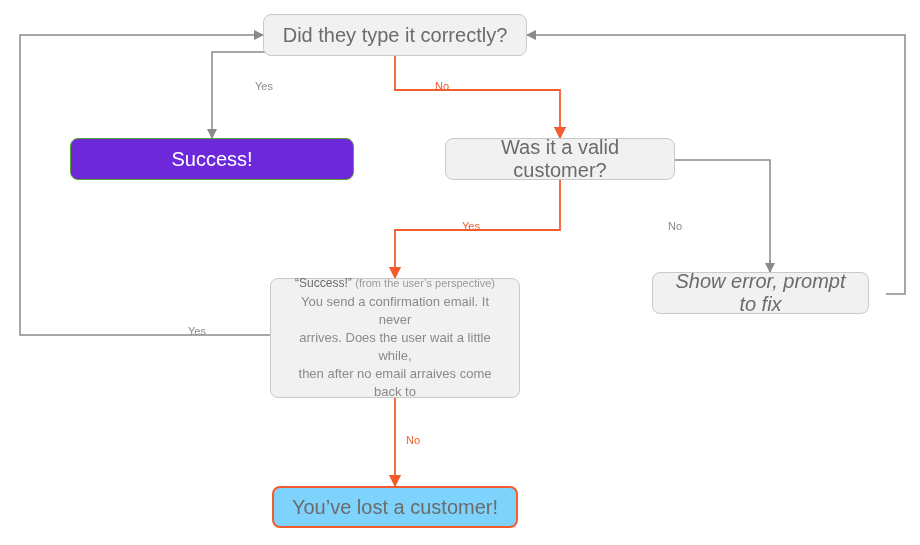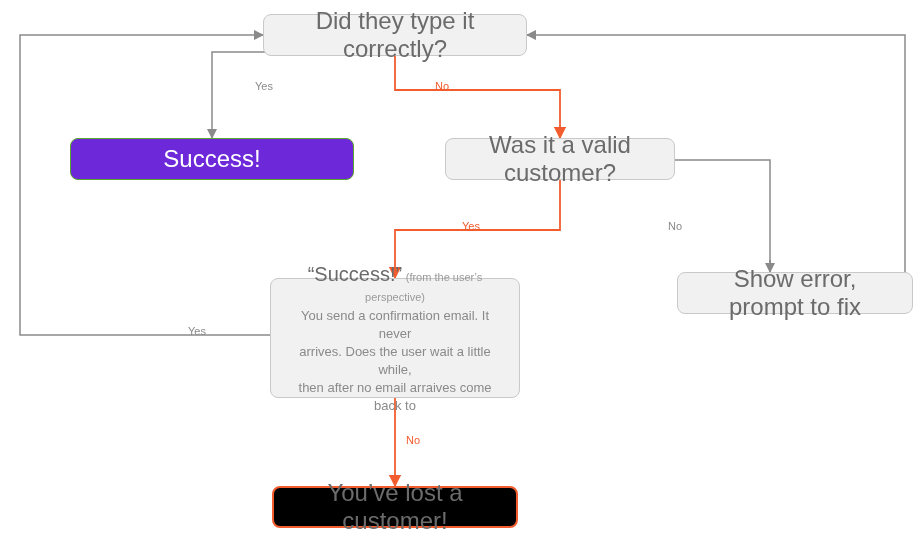--- a/index.html
+++ b/index.html
@@ -1,26 +1,26 @@
 <!DOCTYPE html>
 <html><head>
 <meta charset="utf-8">
 <style>
   html,body{margin:0;padding:0;width:920px;height:545px;background:#fff;font-family:"Segoe UI",Arial,sans-serif;color:#6b6b6b;}
   .stage{position:relative;width:920px;height:545px;}
   svg.edges{position:absolute;left:0;top:0;width:920px;height:545px;pointer-events:none;}
   .node{position:absolute;box-sizing:border-box;border:1px solid #c9c9c9;background:#f1f1f1;border-radius:8px;
         display:flex;align-items:center;justify-content:center;text-align:center;padding:10px 16px;}
-  .node .txt{font-size:24px;color:#6b6b6b;text-align:center;}
+  .node .txt{font-size:20px;color:#6b6b6b;text-align:center;}
   .success{background:#6d28d9;border-color:#58a82d;}
   .success .txt{color:#fff;}
-  .lost{border:2px solid #f25c2e;background:#000000;}
+  .lost{border:2px solid #f25c2e;background:#7dd3fc;}
   .lost .txt{color:#6b6b6b;}
   .story{font-size:13px;color:#8a8a8a;line-height:1.4;}
-  .story .lead{font-size:20px;color:#6b6b6b;}
+  .story .lead{font-size:12px;color:#6b6b6b;}
   .story .pers{font-size:11px;color:#9a9a9a;}
   .edge-label{position:absolute;font-size:11px;color:#8a8a8a;background:transparent;}
   .edge-label.red{color:#f25c2e;}
 </style>
 </head>
 <body>
 <div class="stage">
 
 <svg class="edges" viewBox="0 0 920 545">
   <defs>
@@ -52,21 +52,21 @@
 </div>
 
 <div class="node success" style="left:70px;top:138px;width:284px;height:42px;">
   <span class="txt">Success!</span>
 </div>
 
 <div class="node" style="left:445px;top:138px;width:230px;height:42px;">
   <span class="txt">Was it a valid customer?</span>
 </div>
 
-<div class="node" style="left:677px;top:272px;width:236px;height:42px;">
+<div class="node" style="left:652px;top:272px;width:217px;height:42px;font-style:italic;">
   <span class="txt">Show error, prompt to fix</span>
 </div>
 
 <div class="node" style="left:270px;top:278px;width:250px;height:120px;flex-direction:column;">
   <div class="story">
     <span class="lead">“Success!”</span>
     <span class="pers">(from the user’s perspective)</span><br>
     <span>You send a confirmation email. It never</span><br>
     <span>arrives. Does the user wait a little while,</span><br>
     <span>then after no email arraives come back to</span><br>

